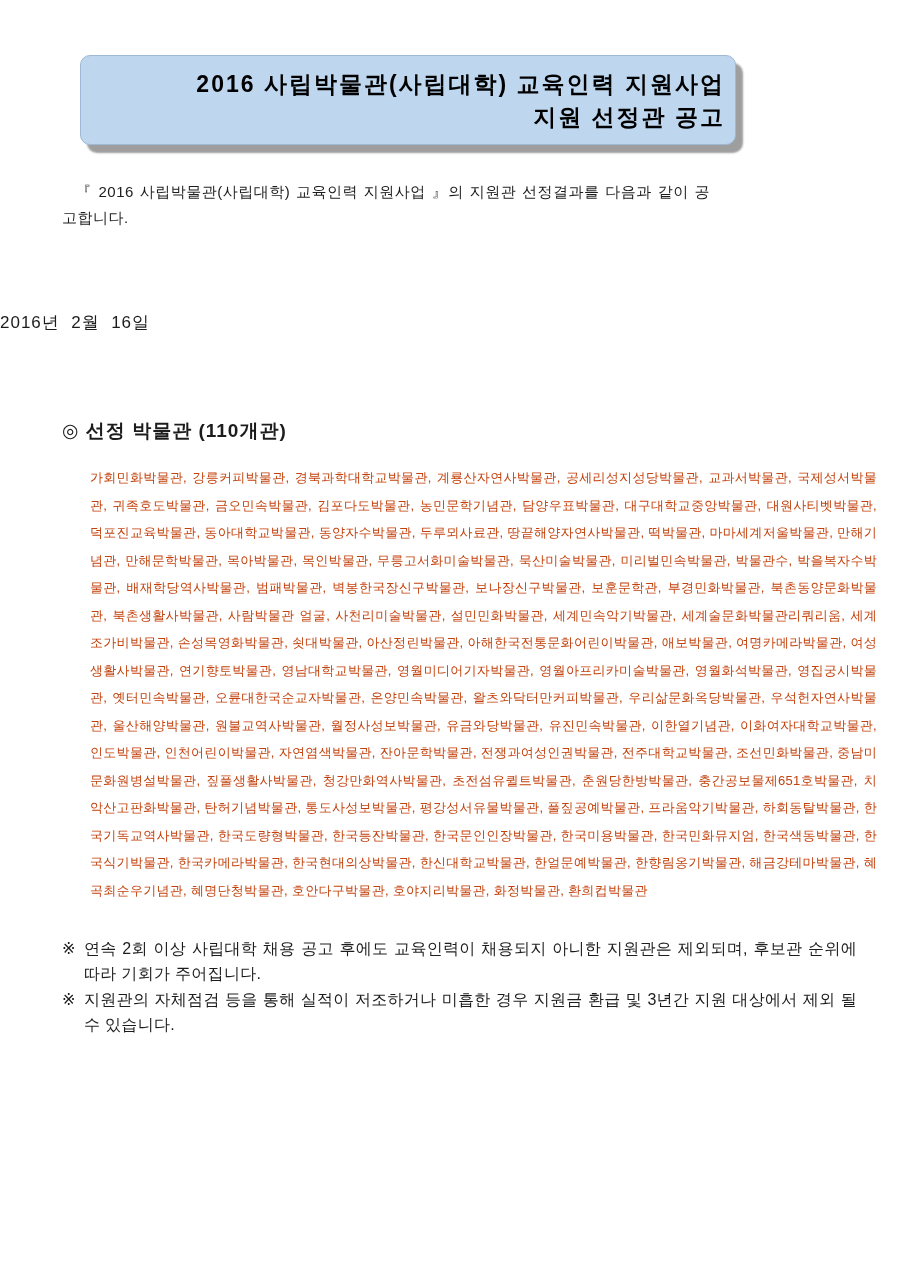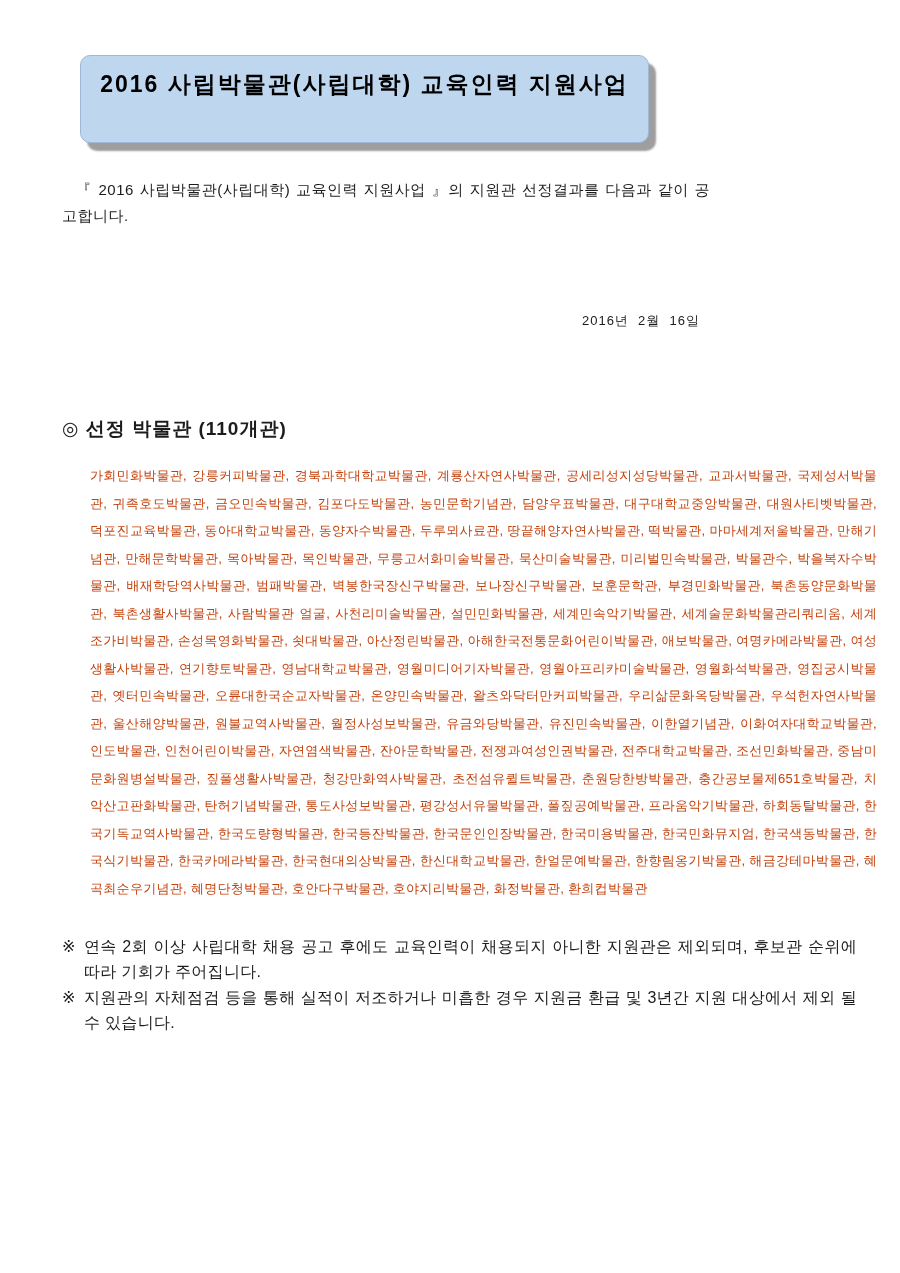--- a/index.html
+++ b/index.html
@@ -8,27 +8,27 @@
     position: relative;
     width: 900px;
     height: 1273px;
     background: #ffffff;
     overflow: hidden;
     font-family: "Liberation Sans", "DejaVu Sans", sans-serif;
     color: #1c1c1c;
   }
   .banner {
     margin: 55px 0 0 80px;
-    width: 569px;
+    width: 656px;
     min-height: 88px;
     background: #bed7ee;
     border: 1px solid #9db9d6;
     border-radius: 10px;
     box-shadow: 7px 8px 2px #9e9e9e;
-    text-align: center;
+    text-align: right;
     padding: 12px 10px 10px 10px;
   }
   .banner-line {
     font-size: 23px;
     font-weight: bold;
     color: #000000;
     letter-spacing: 2px;
     line-height: 33px;
   }
   .intro {
@@ -37,22 +37,21 @@
     font-size: 15px;
     line-height: 26px;
     text-align: justify;
     word-break: break-all;
     text-indent: 14px;
     letter-spacing: 0.5px;
   }
   .signature {
     margin-top: 14px;
     width: 700px;
-    text-align: right;
-    font-size: 13px;
+    font-size: 17px;
     line-height: 31px;
     letter-spacing: 1px;
     white-space: pre-wrap;
   }
   .heading {
     margin: 18px 0 0 62px;
     font-size: 19px;
     font-weight: bold;
     letter-spacing: 1px;
   }
@@ -86,20 +85,21 @@
     word-break: break-all;
   }
 </style>
 </head>
 <body>
 
 <div class="page">
 
   <div class="banner">
     <div class="banner-line">2016 사립박물관(사립대학) 교육인력 지원사업</div>
+    <div class="banner-line">지원 선정관 공고</div>
   </div>
 
   <p class="intro">『 2016 사립박물관(사립대학) 교육인력 지원사업 』의 지원관 선정결과를 다음과 같이 공고합니다.</p>
 
   <div class="signature">
     <div>2016년  2월  16일</div>
   </div>
 
   <div class="heading">◎ 선정 박물관 (110개관)</div>
 

